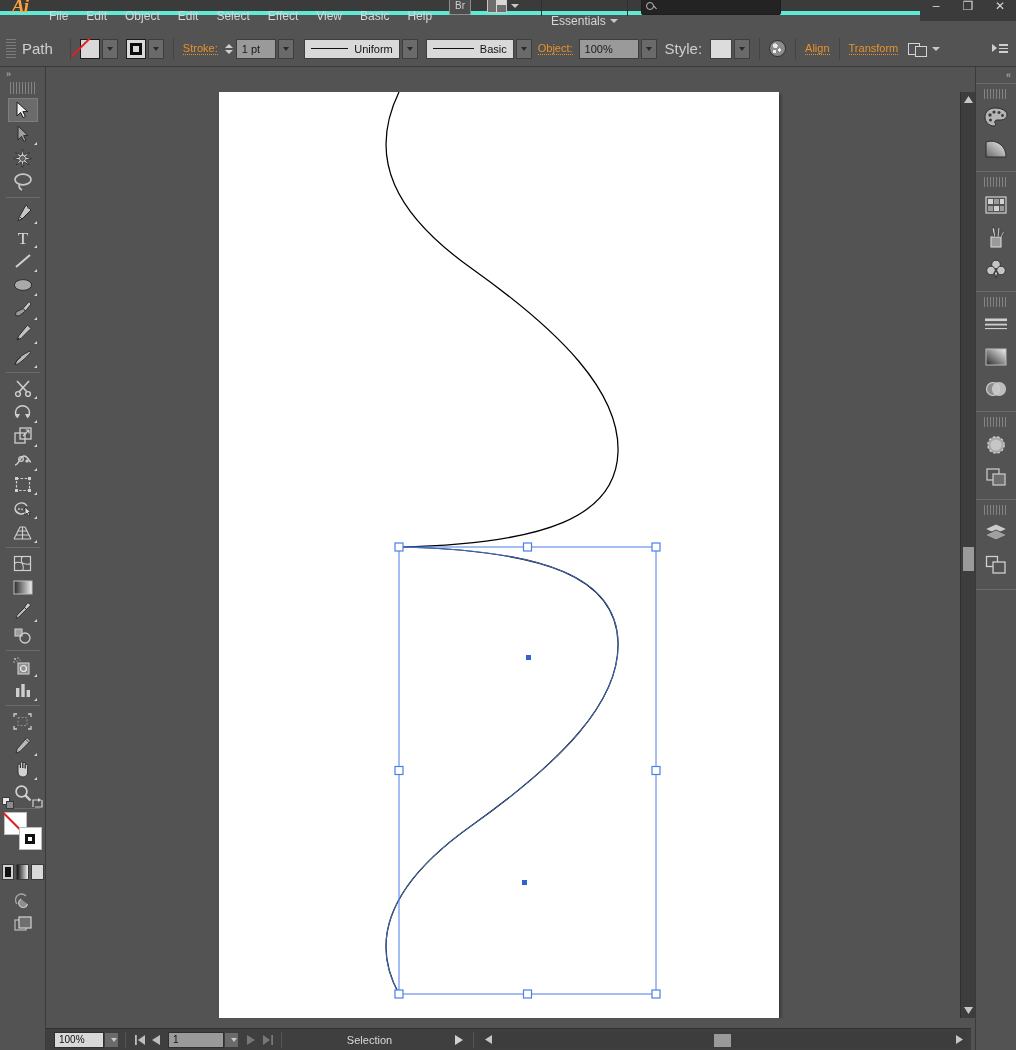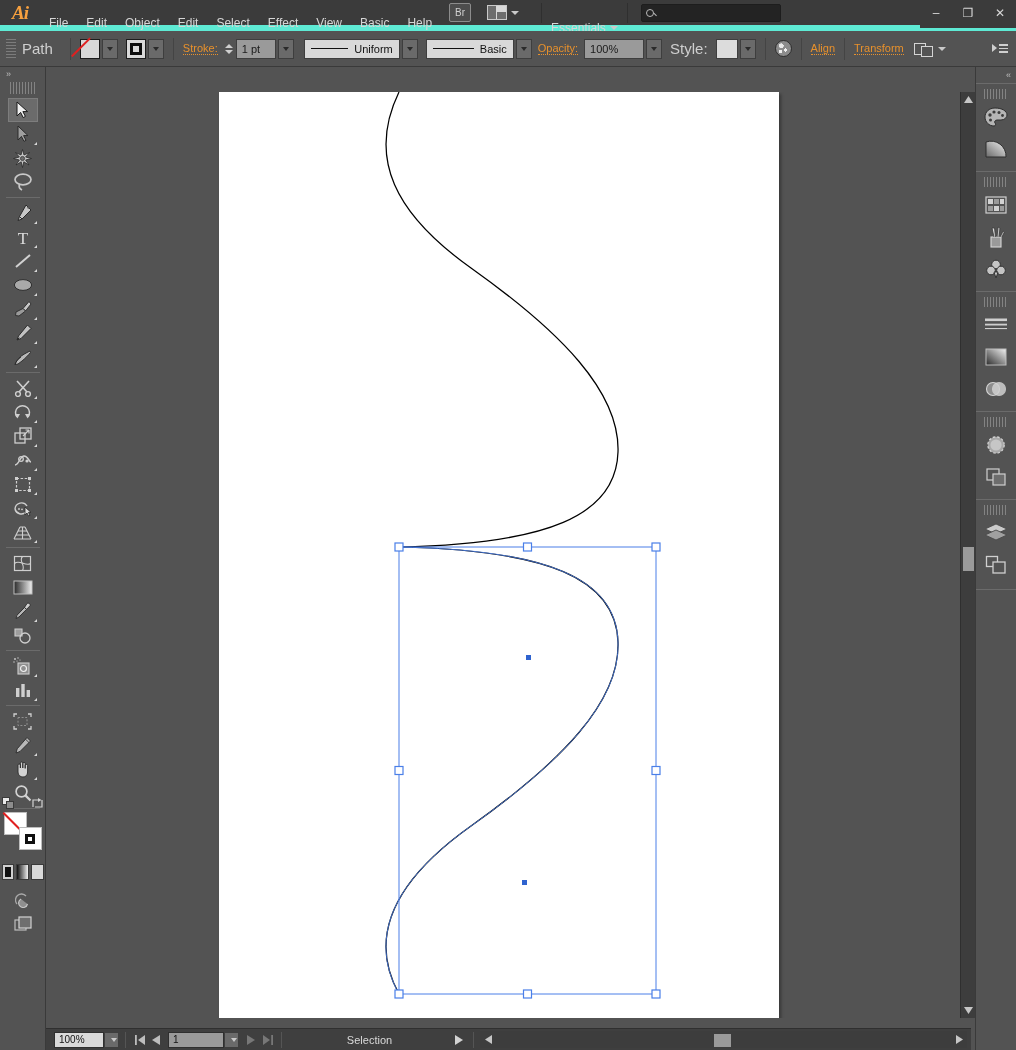--- a/index.html
+++ b/index.html
@@ -7,23 +7,23 @@
     width: 1016px; height: 1050px;
     background: #535353;
     font-family: "Liberation Sans", sans-serif;
     overflow: hidden;
     -webkit-font-smoothing: antialiased;
   }
   .app { position: relative; width: 1016px; height: 1050px; background: #535353; }
 
   
   .menubar {
-    position: absolute; top: 0; left: 0; width: 1016px; height: 31px;
+    position: absolute; top: 0; left: 0; width: 1016px; height: 15px;
     background: #3b3b3b; display: flex; align-items: center;
-    border-bottom: 6px solid #5eead4;
+    border-bottom: 4px solid #5eead4;
   }
   .ai-logo {
     width: 40px; height: 31px; display: flex; align-items: center; justify-content: center;
     color: #f8a13f; font-size: 19px; font-weight: bold; font-style: italic;
     font-family: "Liberation Serif", serif; letter-spacing: -1px;
   }
   .menu-item {
     padding: 11px 9px; height: 31px; line-height: 31px;
     color: #d6d6d6; font-size: 12px; cursor: default; white-space: nowrap;
   }
@@ -325,21 +325,21 @@
     <div style="width:8px"></div>
 
     <div class="combo">
       <div class="lineprev" style="width:88px">Basic</div>
       <div class="dd-btn">
           <span class="caret sm"></span>
         </div>
     </div>
 
     <div style="width:6px"></div>
-    <div class="lbl-orange">Opacity:</div>
+    <div class="lbl-orange">Object:</div>
 
     <div class="combo" style="margin-left:6px">
       <div class="field" style="width:60px">100%</div>
       <div class="dd-btn">
           <span class="caret sm"></span>
         </div>
     </div>
 
     <div style="width:8px"></div>
     <div class="ctl-label">Style:</div>

